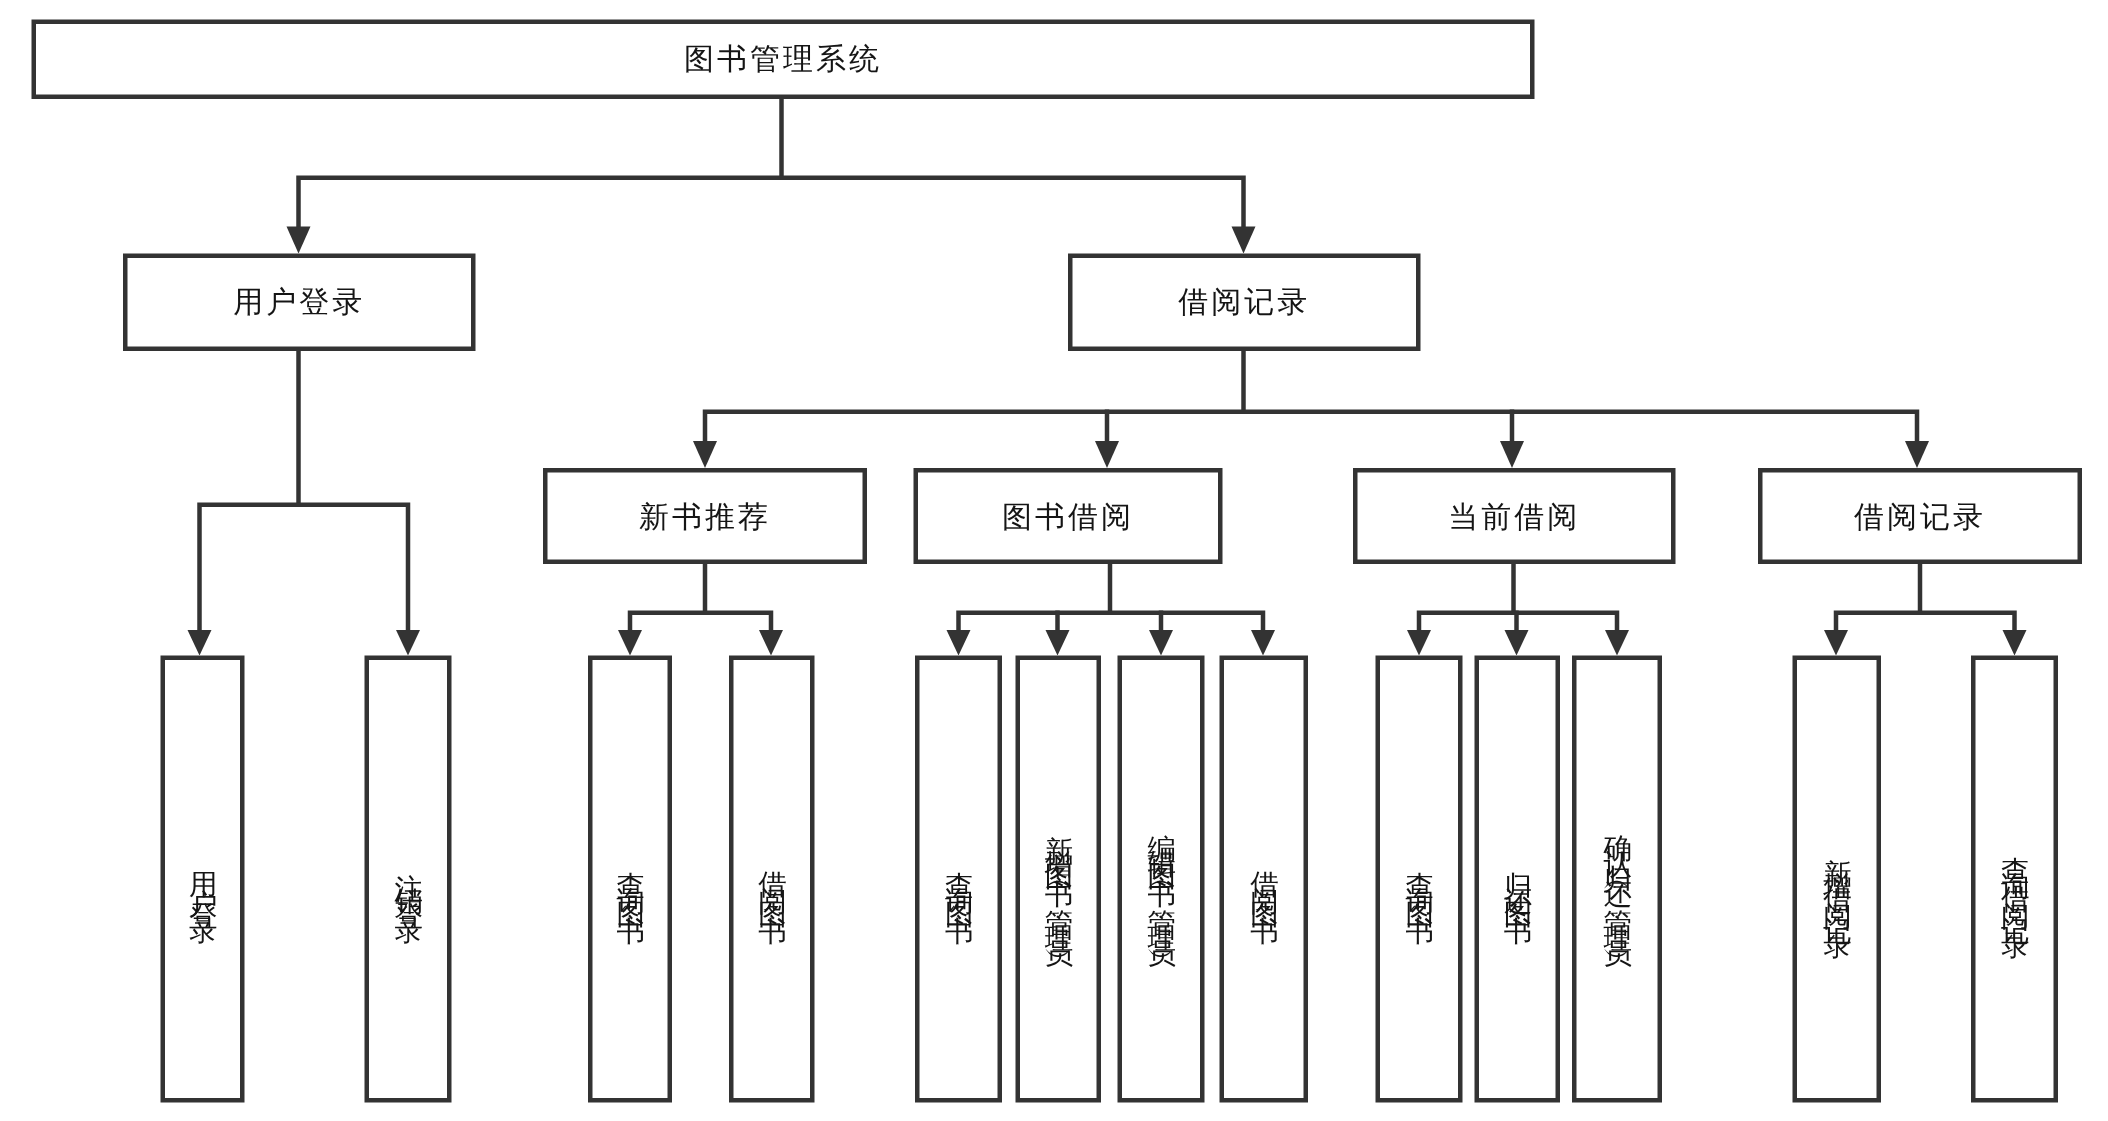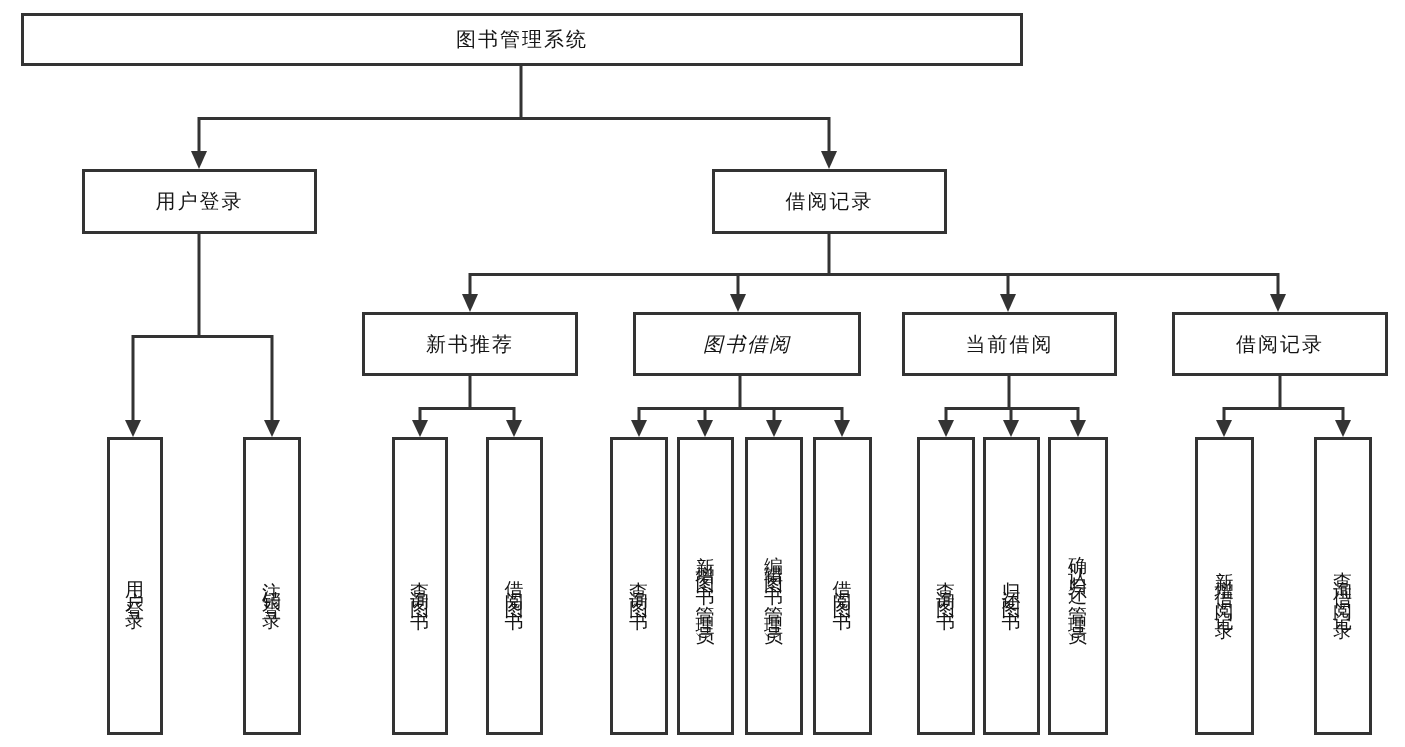--- a/index.html
+++ b/index.html
@@ -115,21 +115,21 @@
   <div class="box h-box l2-box" style="left:82px; width:235px;">
     <span>用户登录</span>
   </div>
   <div class="box h-box l2-box" style="left:712px; width:235px;">
     <span>借阅记录</span>
   </div>
 
   <div class="box h-box l3-box" style="left:362px; width:216px;font-family:Liberation Serif, serif;">
     <span>新书推荐</span>
   </div>
-  <div class="box h-box l3-box" style="left:633px; width:228px;font-style:italic;">
+  <div class="box h-box l3-box" style="left:609px; width:206px;">
     <span>图书借阅</span>
   </div>
   <div class="box h-box l3-box" style="left:1172px; width:216px;">
     <span>借阅记录</span>
   </div>
   <div class="box h-box l3-box" style="left:902px; width:215px;">
     <span>当前借阅</span>
   </div>
 
   <div class="box leaf" style="left:107px; width:56px;">

